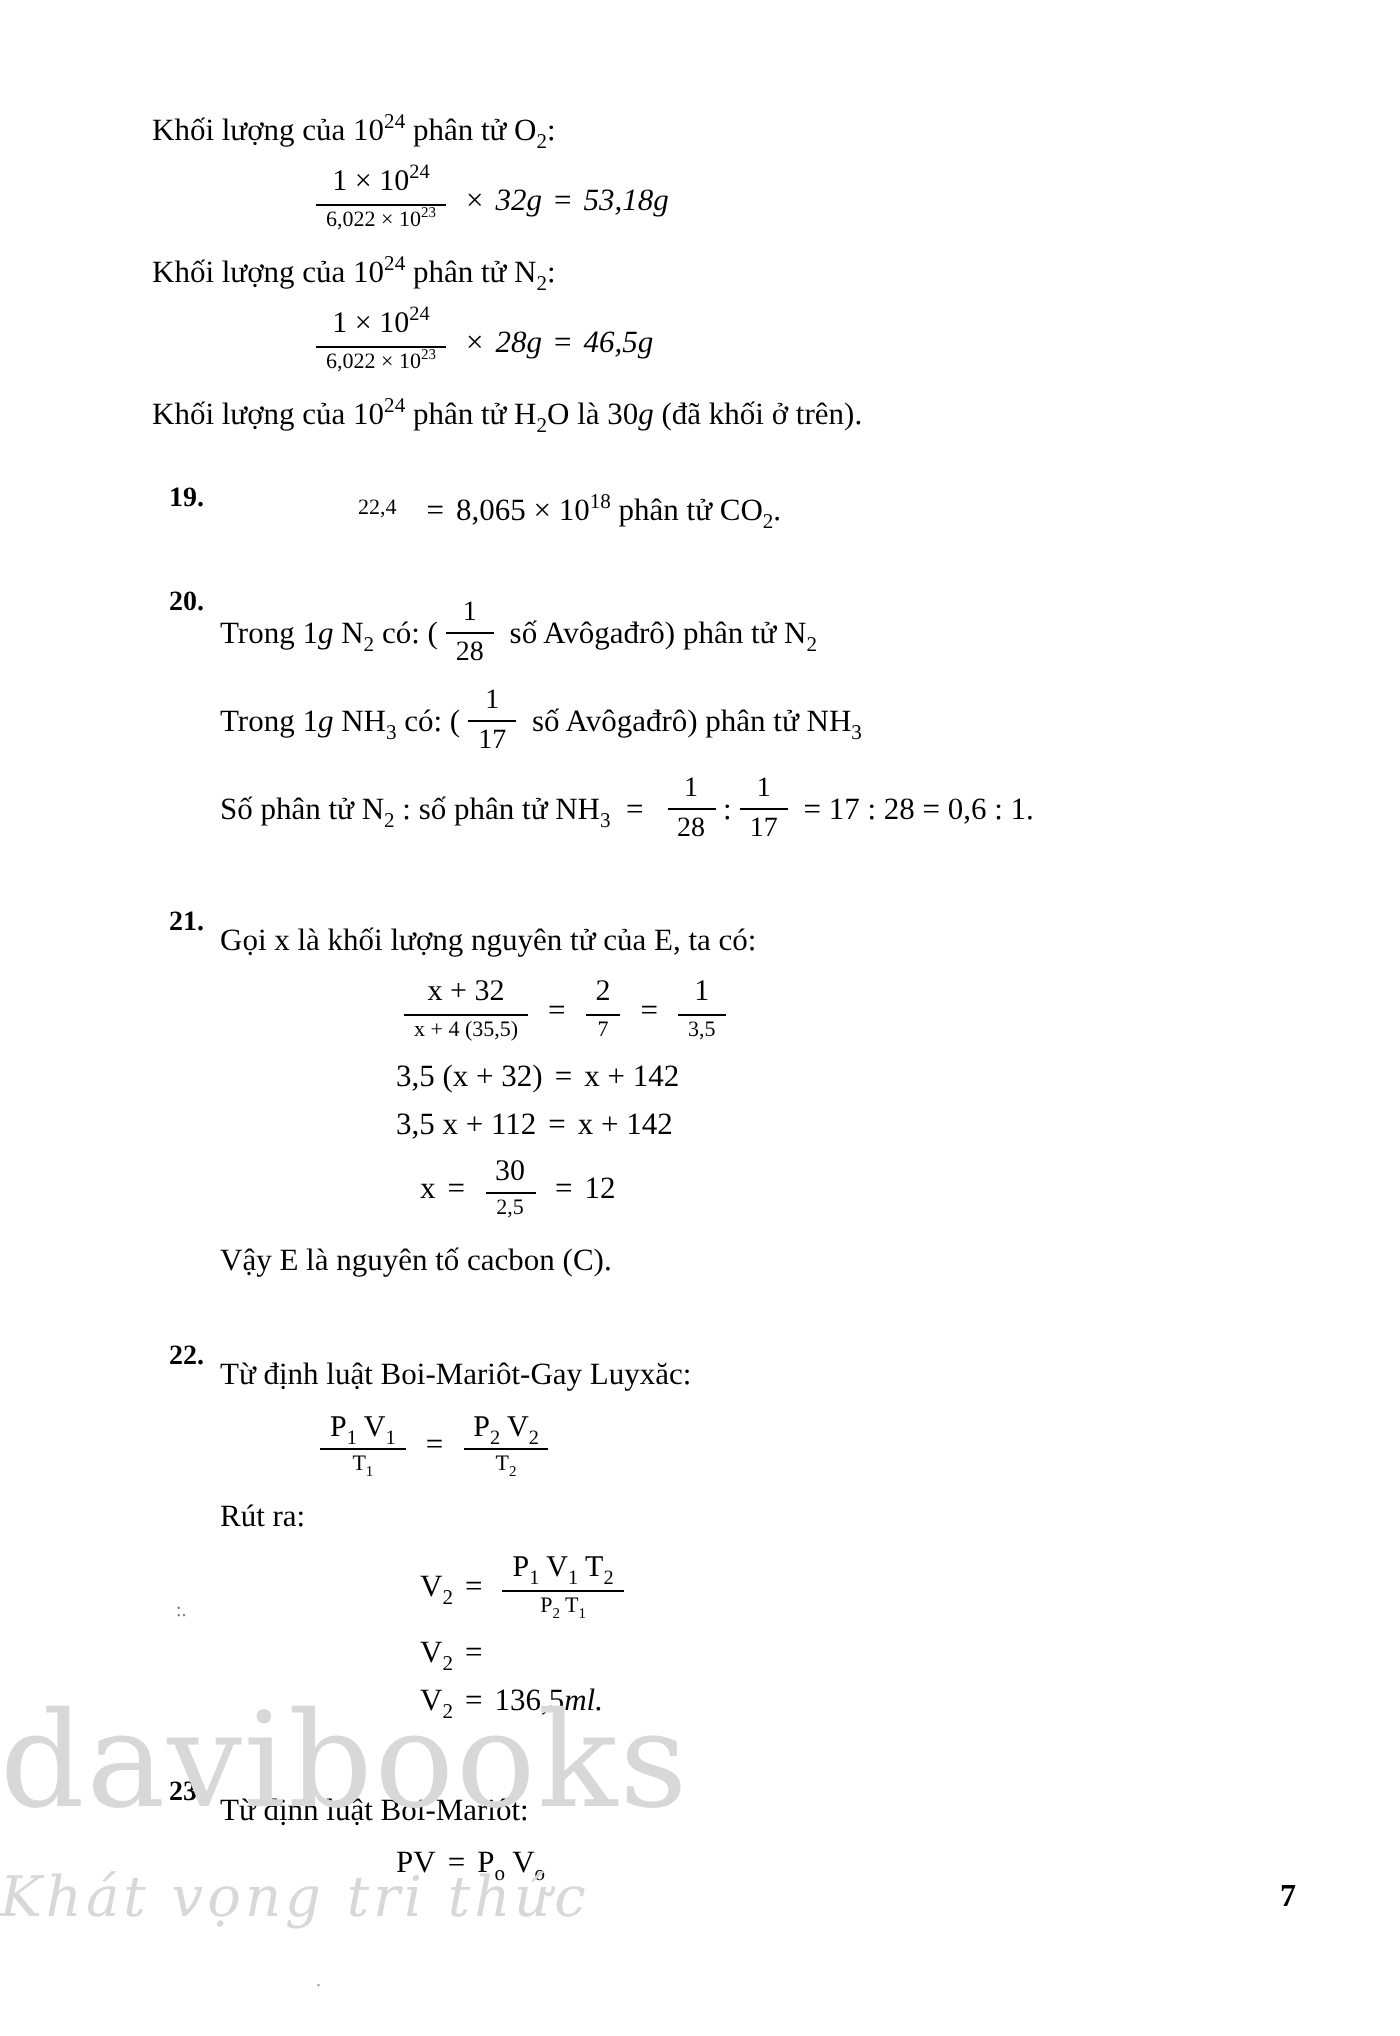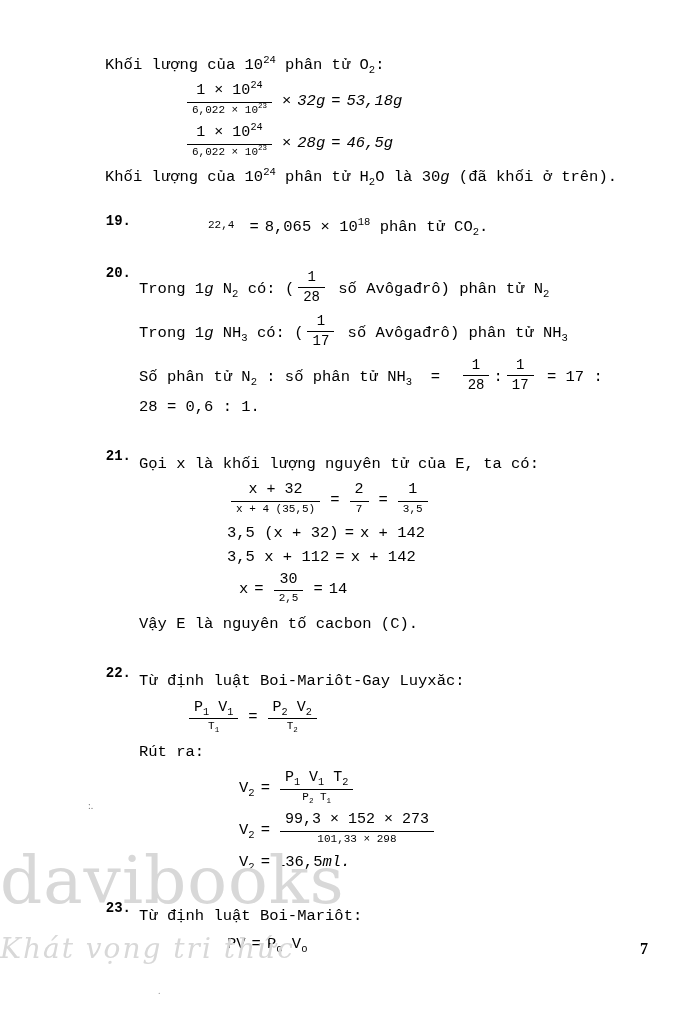--- a/index.html
+++ b/index.html
@@ -17,24 +17,23 @@
   }
   .page {
     position: relative;
     width: 700px;
     height: 1018px;
     padding: 0;
     box-sizing: border-box;
   }
   .content {
     position: absolute;
-    left: 105px;
+    left: 76px;
     top: 48px;
     width: 520px;
-    font-family: Liberation Mono, monospace;
   }
   .item {
     display: flex;
     align-items: flex-start;
     margin-top: 22px;
   }
   .item-num {
     font-weight: bold;
     font-size: 14px;
     width: 26px;
@@ -164,20 +163,23 @@
         <span class="frac">
           <span class="num"><span>1 × 10</span><sup>24</sup></span>
           <span class="den"><span>6,022 × 10</span><sup>23</sup></span>
         </span>
         <span class="op">×</span>
         <span class="it">32g</span>
         <span class="op">=</span>
         <span class="it">53,18g</span>
       </div>
 
+      <div class="text-line">
+        <span>Khối lượng của 10</span><sup>24</sup><span> phân tử N</span><sub>2</sub><span>:</span>
+      </div>
 
       <div class="eq indent-1">
         <span class="frac">
           <span class="num"><span>1 × 10</span><sup>24</sup></span>
           <span class="den"><span>6,022 × 10</span><sup>23</sup></span>
         </span>
         <span class="op">×</span>
         <span class="it">28g</span>
         <span class="op">=</span>
         <span class="it">46,5g</span>
@@ -251,21 +253,21 @@
         </div>
 
         <div class="eq indent-4">
           <span>x</span>
           <span class="op">=</span>
           <span class="frac">
             <span class="num">30</span>
             <span class="den">2,5</span>
           </span>
           <span class="op">=</span>
-          <span>14</span>
+          <span>12</span>
         </div>
 
         <div class="text-line">Vậy E là nguyên tố cacbon (C).</div>
       </div>
     </div>
 
     <div class="item">
       <div class="item-num">22.</div>
       <div class="item-body">
         <div class="text-line">Từ định luật Boi-Mariôt-Gay Luyxăc:</div>
@@ -289,24 +291,20 @@
           <span class="op">=</span>
           <span class="frac">
             <span class="num"><span>P</span><sub>1</sub><span> V</span><sub>1</sub><span> T</span><sub>2</sub></span>
             <span class="den"><span>P</span><sub>2</sub><span> T</span><sub>1</sub></span>
           </span>
         </div>
 
         <div class="eq indent-4">
           <span><span>V</span><sub>2</sub></span>
           <span class="op">=</span>
-          <span class="frac">
-            <span class="num">99,3 × 152 × 273</span>
-            <span class="den">101,33 × 298</span>
-          </span>
         </div>
 
         <div class="eq indent-4">
           <span><span>V</span><sub>2</sub></span>
           <span class="op">=</span>
           <span>136,5</span>
             <span class="it">ml.</span>
         </div>
       </div>
     </div>

